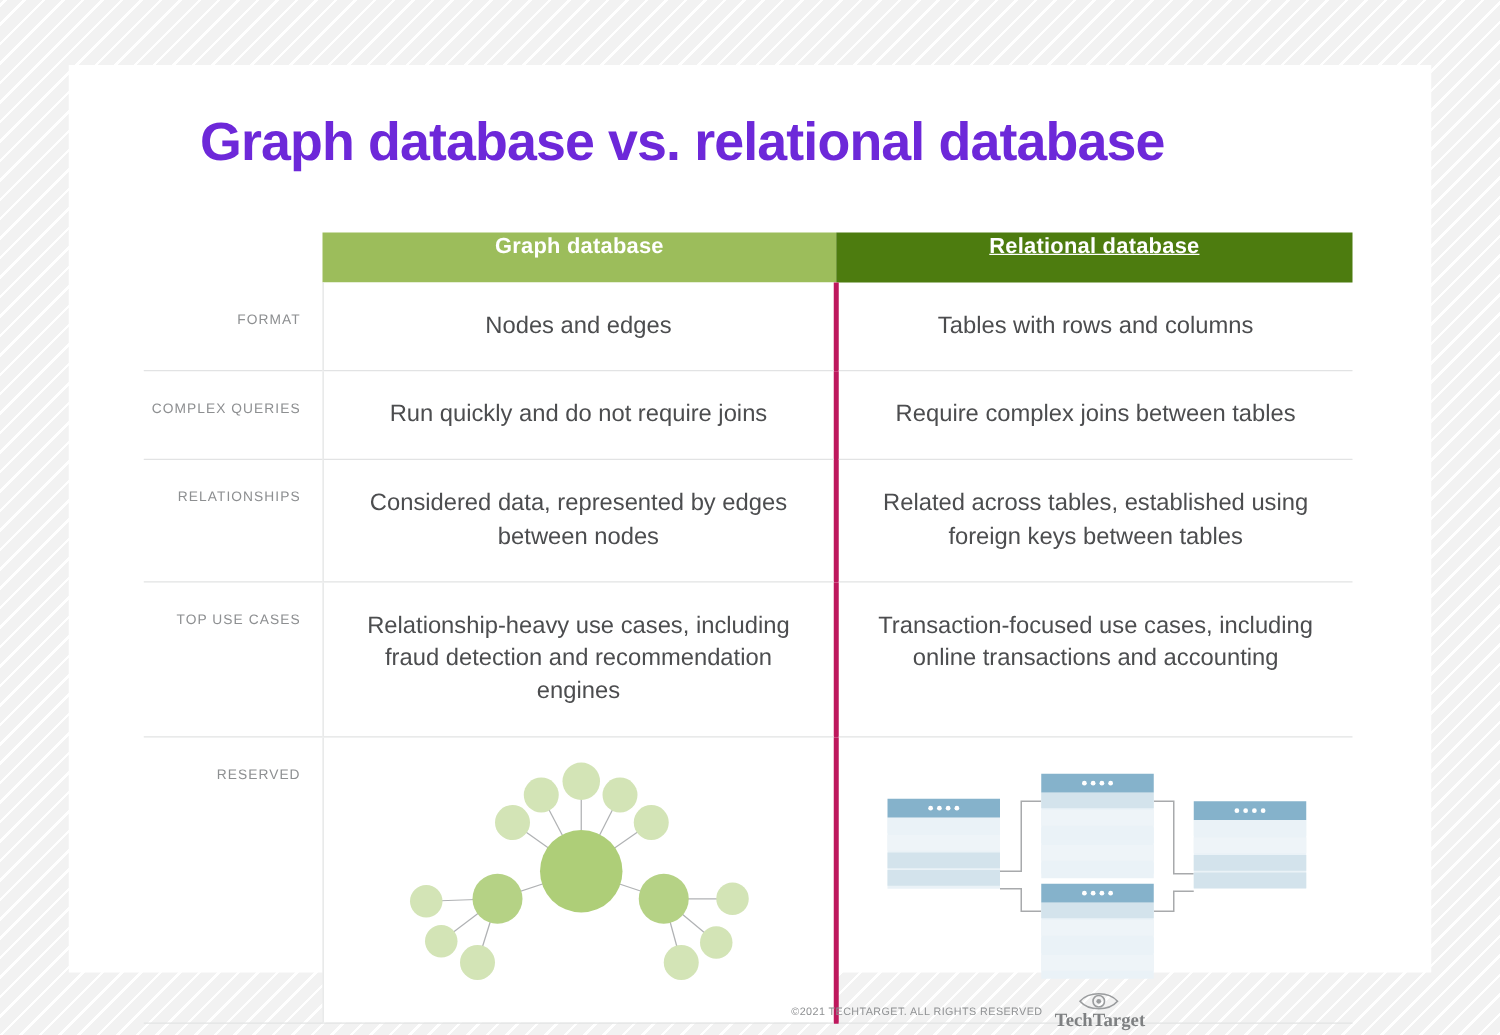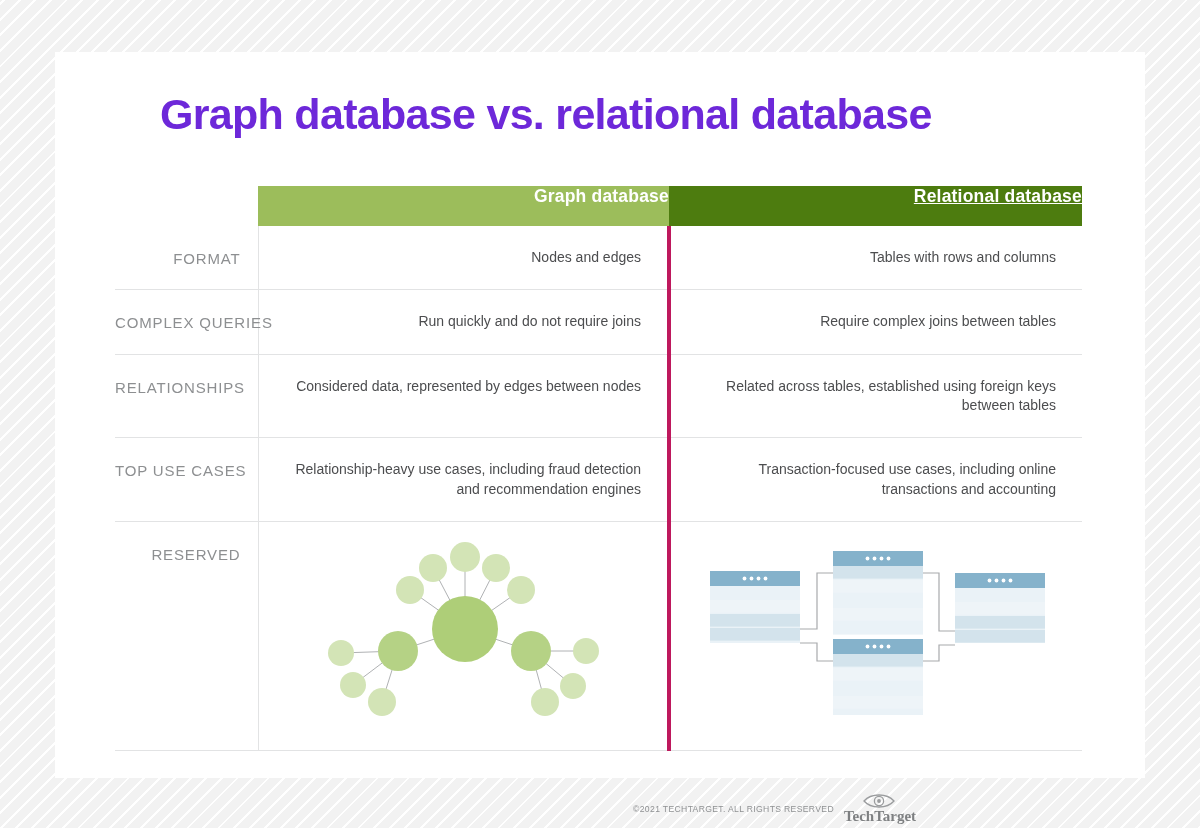--- a/index.html
+++ b/index.html
@@ -48,21 +48,20 @@
     position: absolute;
     left: 60px;
     top: 134px;
     width: 967px;
     border-collapse: collapse;
     table-layout: fixed;
   }
   #compare-table td, #compare-table th {
     padding: 0;
     vertical-align: top;
-    text-align: right;
   }
 
   col.c-label { width: 143px; }
   col.c-graph { width: 411px; }
   col.c-rel   { width: 413px; }
 
   
   .hdr {
     height: 40px;
     text-align: center;
@@ -73,32 +72,32 @@
     letter-spacing: 0.2px;
   }
   .hdr-spacer { background: transparent; }
   .hdr-graph  { background: #9cbd5b; }
   .hdr-rel    { background: #4d7c0f; text-decoration: underline; }
 
   
   .lbl {
     text-align: right;
     color: #8d8f91;
-    font-size: 15px;
+    font-size: 11px;
     letter-spacing: 0.85px;
     padding-right: 17px !important;
     padding-top: 24px !important;
     white-space: nowrap;
   }
 
   
   .cell {
     text-align: center;
     color: #4c4d4f;
-    font-size: 14px;
+    font-size: 19px;
     line-height: 1.38;
     padding: 22px 26px 22px 26px !important;
   }
 
   
   tr.row > td { border-top: 1px solid #e2e3e4; }
   tr.row:first-of-type > td { border-top: none; }
   td.sep-left  { border-left: 1px solid #e2e3e4; }
   td.sep-right { border-left: 4px solid #be185d; }
   tr.last-rule > td { border-bottom: 1px solid #e2e3e4; }

